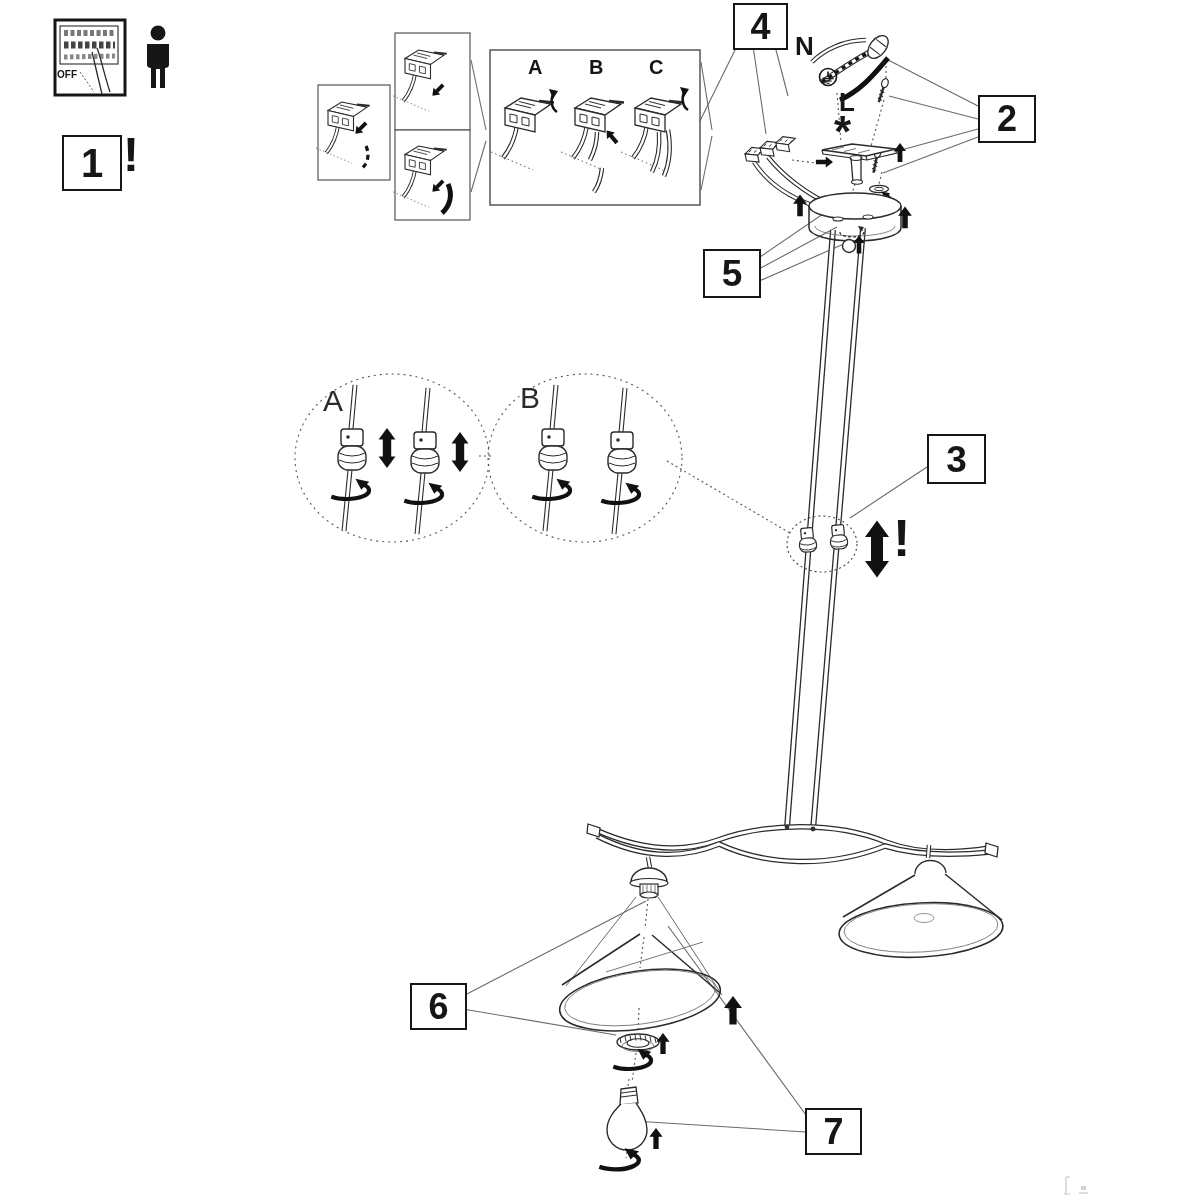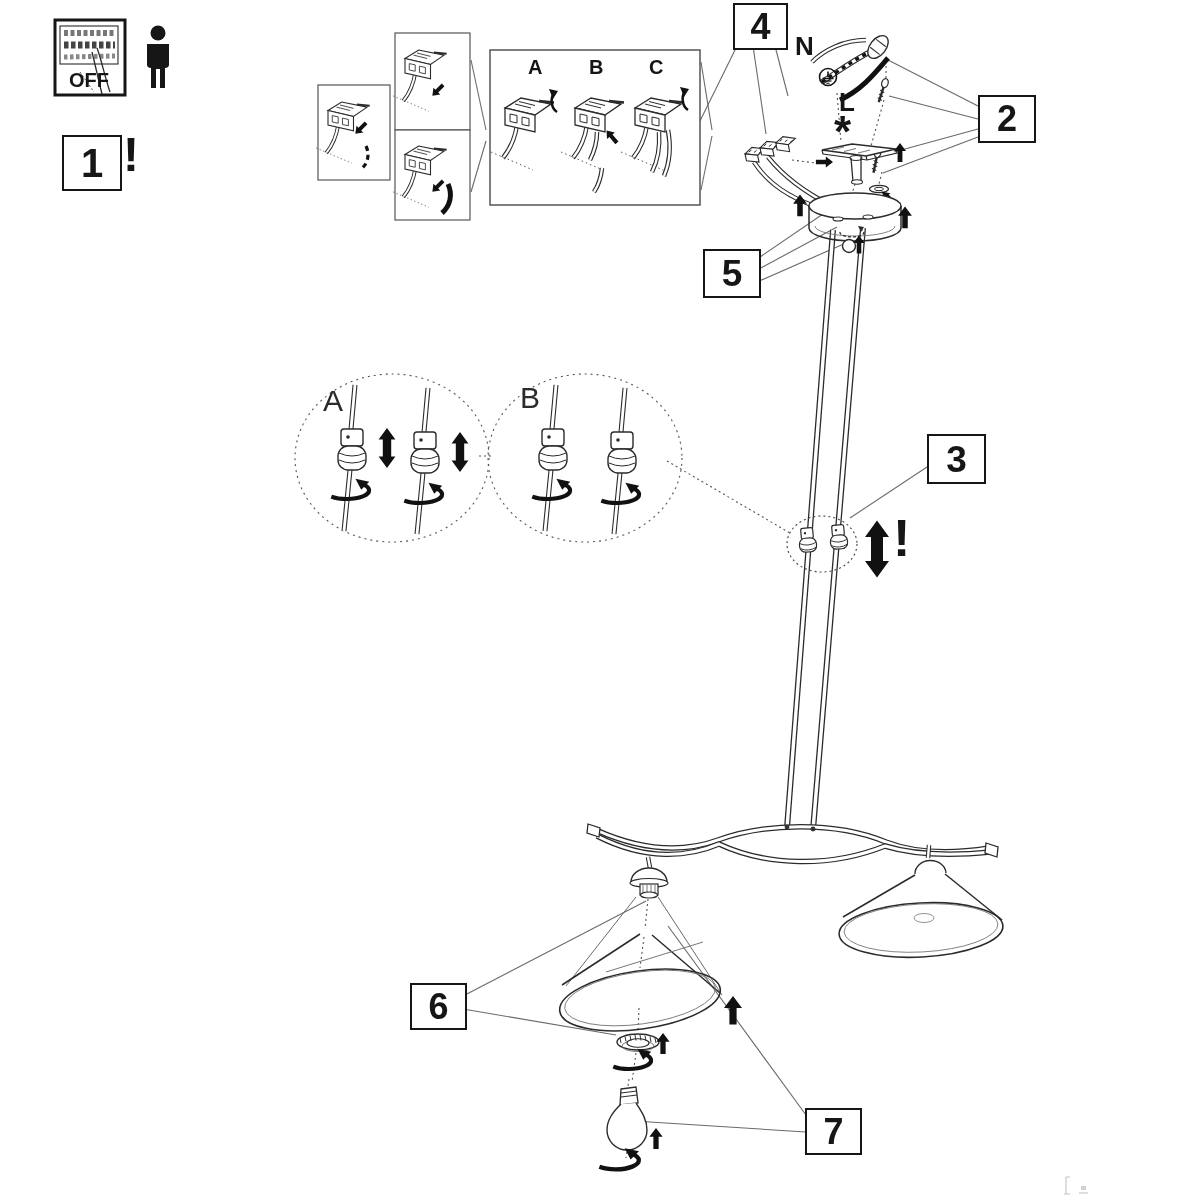--- a/index.html
+++ b/index.html
@@ -375,21 +375,21 @@
 <div class="step-box" style="left:703px;top:249px;width:54px;height:45px;font-size:37px;">
   <span>5</span>
 </div>
 <div class="step-box" style="left:410px;top:983px;width:53px;height:43px;font-size:36px;">
   <span>6</span>
 </div>
 <div class="step-box" style="left:805px;top:1108px;width:53px;height:43px;font-size:36px;">
   <span>7</span>
 </div>
 
-<span class="lbl lbl-bold" style="left:57px;top:70px;font-size:20px;margin-left:12px;">OFF</span>
+<span class="lbl lbl-bold" style="left:57px;top:70px;font-size:10px;">OFF</span>
 <span class="lbl lbl-bold" style="left:123px;top:131px;font-size:48px;">!</span>
 <span class="lbl lbl-bold" style="left:893px;top:512px;font-size:52px;">!</span>
 <span class="lbl lbl-bold" style="left:528px;top:57px;font-size:20px;">A</span>
 <span class="lbl lbl-bold" style="left:589px;top:57px;font-size:20px;">B</span>
 <span class="lbl lbl-bold" style="left:649px;top:57px;font-size:20px;">C</span>
 <span class="lbl lbl-plain" style="left:323px;top:386px;font-size:30px;">A</span>
 <span class="lbl lbl-plain" style="left:520px;top:383px;font-size:30px;">B</span>
 <span class="lbl lbl-bold" style="left:795px;top:33px;font-size:26px;">N</span>
 <span class="lbl lbl-bold" style="left:839px;top:89px;font-size:26px;">L</span>
 <span class="lbl lbl-bold" style="left:834px;top:110px;font-size:44px;">*</span>

